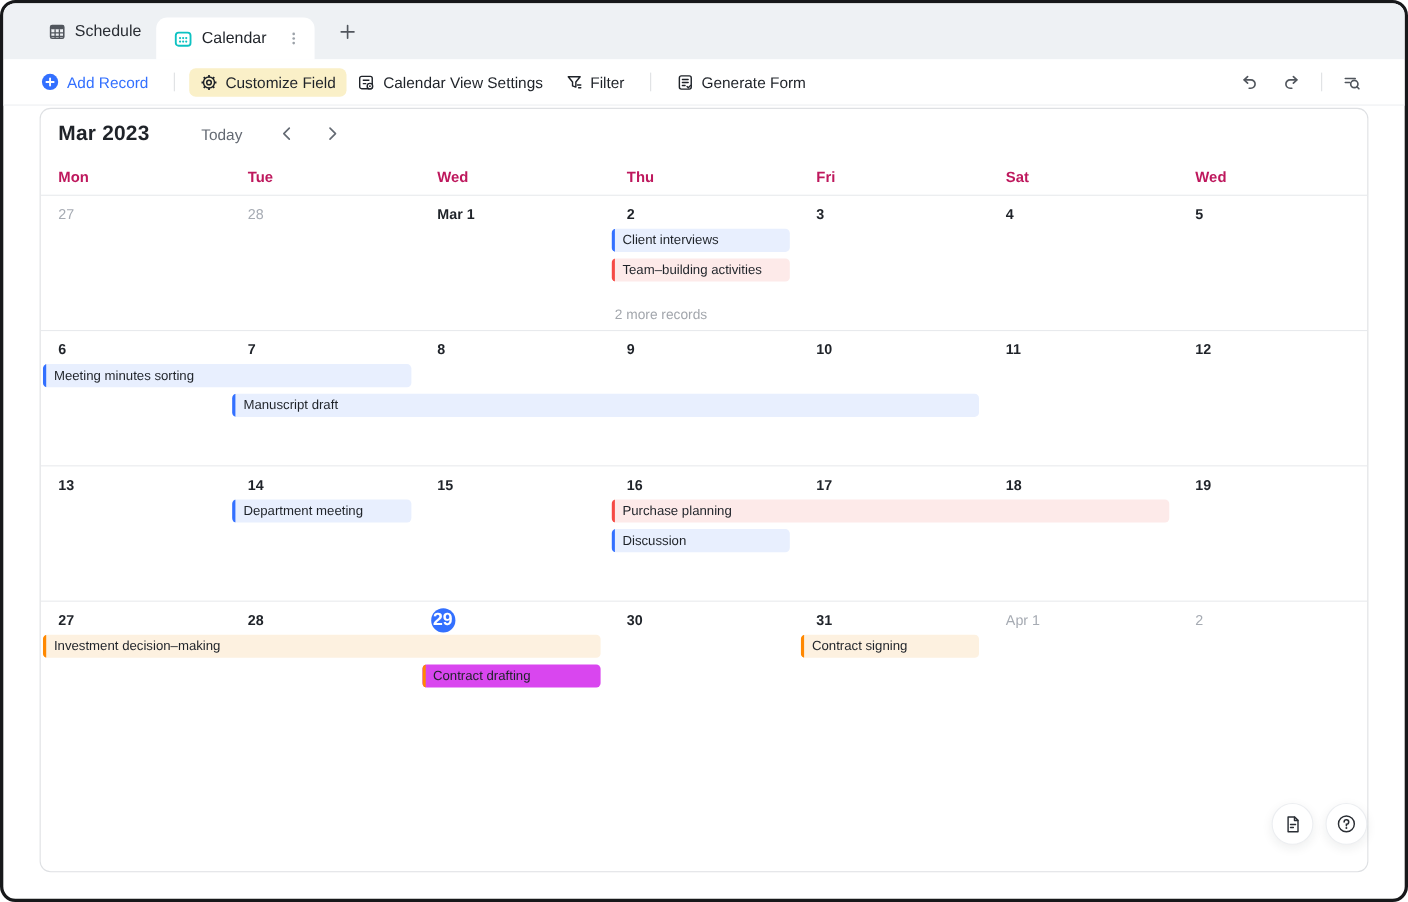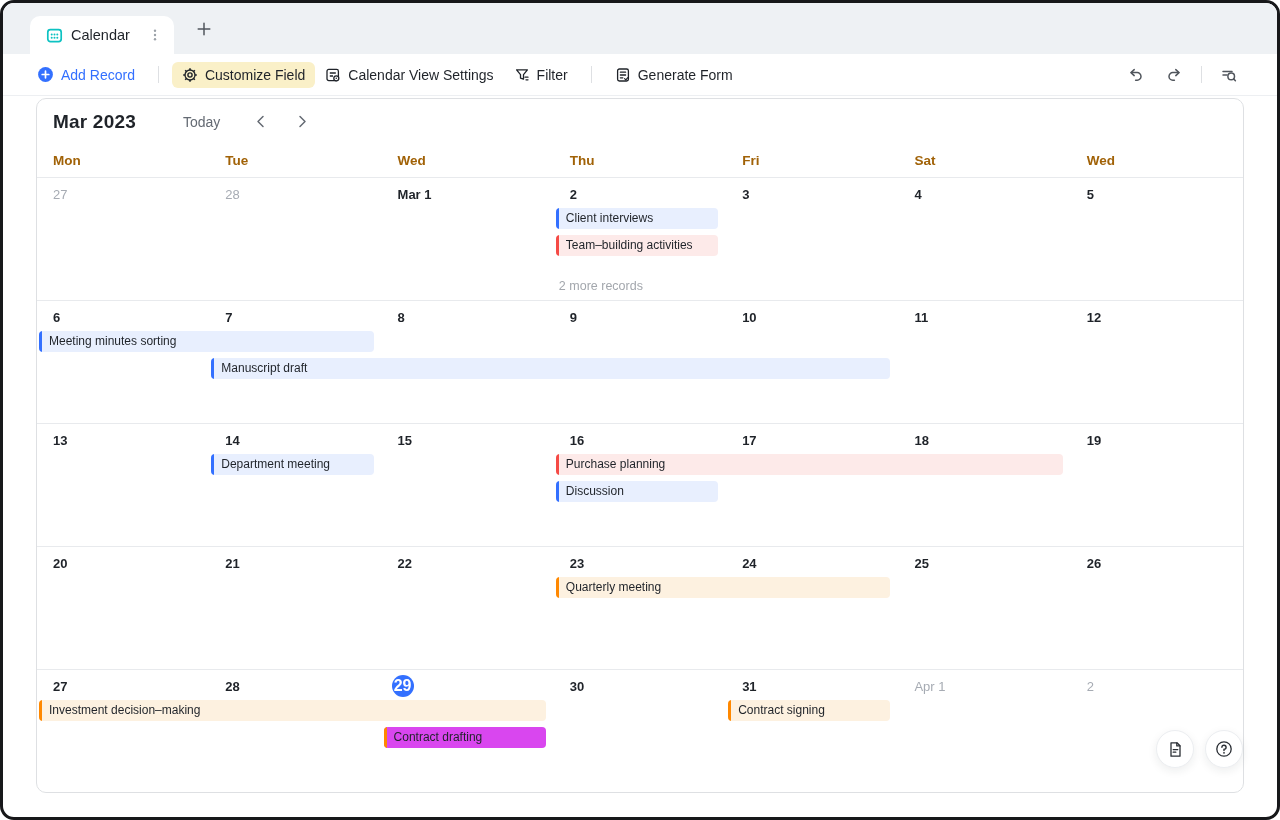--- a/index.html
+++ b/index.html
@@ -54,21 +54,21 @@
   .cal-header { height:45px; display:flex; align-items:center; padding-left:16px; }
   .month-label { font-size:19px; font-weight:700; letter-spacing:.2px; }
   .today-btn { margin-left:47px; color:var(--text2,#646a73); font-size:14px; }
   .nav-chev { margin-left:30px; display:flex; align-items:center; justify-content:center; width:20px; height:20px; }
   .nav-chev + .nav-chev { margin-left:22px; }
 
   .weekday-row {
     display:grid; grid-template-columns:repeat(7,1fr); height:34px;
     align-items:center; border-bottom:1px solid #e8eaed;
   }
-  .weekday-cell { padding-left:16px; font-size:13.5px; font-weight:700; color:#a16207; }
+  .weekday-cell { padding-left:16px; font-size:13.5px; font-weight:700; color:#be185d; }
 
   .week-row { position:relative; height:123px; border-bottom:1px solid #e8eaed; }
   .week-row:last-child { border-bottom:none; }
   .cells { display:grid; grid-template-columns:repeat(7,1fr); height:100%; }
   .day-cell { padding:9px 0 0 16px; font-size:13px; font-weight:600; color:#1f2329; }
   .day-cell .muted { color:var(--muted,#a6abb3); font-weight:500; }
   .today-badge {
     display:inline-flex; width:22px; height:22px; border-radius:50%;
     background:var(--accent,#3370ff); color:#fff; font-size:16px; font-weight:600;
     align-items:center; justify-content:center; margin:-4px 0 0 -6px;
@@ -93,20 +93,30 @@
     display:flex; align-items:center; justify-content:center;
   }
   svg { display:block; }
 </style>
 </head>
 <body>
 
 <div class="window">
 
   <div class="tab-bar">
+    <div class="tab">
+      <span>
+        <svg width="16" height="16" viewBox="0 0 16 16">
+          <rect x="2" y="2.2" width="12" height="11.6" rx="1.4" fill="none" stroke="#51565d" stroke-width="1.4"></rect>
+          <rect x="2" y="2.2" width="12" height="3.3" rx="1.2" fill="#51565d"></rect>
+          <path d="M2.4 8.9h11.2 M2.4 12h11.2 M6.1 5.6v8 M10 5.6v8" stroke="#51565d" stroke-width="1.2" fill="none"></path>
+        </svg>
+      </span>
+      <span>Schedule</span>
+    </div>
     <div class="tab active">
       <span>
         <svg width="17" height="17" viewBox="0 0 17 17">
           <rect x="1.8" y="2.6" width="13.4" height="12" rx="2.6" fill="none" stroke="#0dc2c2" stroke-width="1.7"></rect>
           <g fill="#0dc2c2">
             <circle cx="5.7" cy="7.6" r="1"></circle>
               <circle cx="8.5" cy="7.6" r="1"></circle>
               <circle cx="11.3" cy="7.6" r="1"></circle>
             <circle cx="5.7" cy="10.8" r="1"></circle>
               <circle cx="8.5" cy="10.8" r="1"></circle>
@@ -272,32 +282,20 @@
             <div class="day-cell"><span>17</span></div>
             <div class="day-cell"><span>18</span></div>
             <div class="day-cell"><span>19</span></div>
           </div>
           <div class="event" style="background: rgb(232, 239, 254); --bar: #3370ff; left: calc(14.2857% + 2px); width: calc(14.2857% - 10px); top: 30px;">Department meeting</div>
           <div class="event" style="background: rgb(253, 234, 233); --bar: #f54a45; left: calc(42.8571% + 2px); width: calc(42.8571% - 10px); top: 30px;">Purchase planning</div>
           <div class="event" style="background: rgb(232, 239, 254); --bar: #3370ff; left: calc(42.8571% + 2px); width: calc(14.2857% - 10px); top: 57px;">Discussion</div>
         </div>
         <div class="week-row">
           <div class="cells">
-            <div class="day-cell"><span>20</span></div>
-            <div class="day-cell"><span>21</span></div>
-            <div class="day-cell"><span>22</span></div>
-            <div class="day-cell"><span>23</span></div>
-            <div class="day-cell"><span>24</span></div>
-            <div class="day-cell"><span>25</span></div>
-            <div class="day-cell"><span>26</span></div>
-          </div>
-          <div class="event" style="background: rgb(253, 241, 224); --bar: #ff8800; left: calc(42.8571% + 2px); width: calc(28.5714% - 10px); top: 30px;">Quarterly meeting</div>
-        </div>
-        <div class="week-row">
-          <div class="cells">
             <div class="day-cell"><span>27</span></div>
             <div class="day-cell"><span>28</span></div>
             <div class="day-cell"><span class="today-badge">29</span></div>
             <div class="day-cell"><span>30</span></div>
             <div class="day-cell"><span>31</span></div>
             <div class="day-cell"><span class="muted">Apr 1</span></div>
             <div class="day-cell"><span class="muted">2</span></div>
           </div>
           <div class="event" style="background: rgb(253, 241, 224); --bar: #ff8800; left: calc(0% + 2px); width: calc(42.8571% - 10px); top: 30px;">Investment decision–making</div>
           <div class="event" style="background: rgb(253, 241, 224); --bar: #ff8800; left: calc(57.1429% + 2px); width: calc(14.2857% - 10px); top: 30px;">Contract signing</div>

